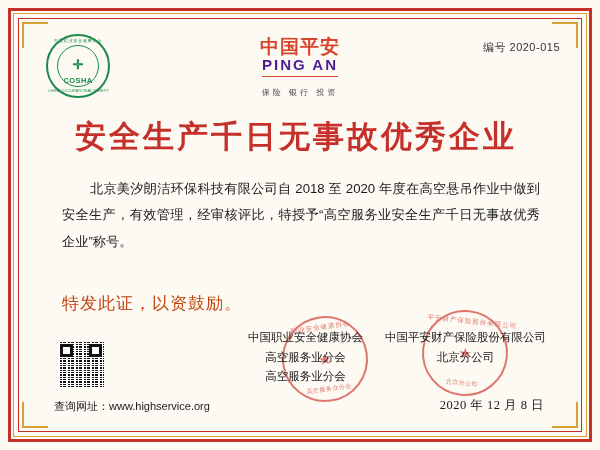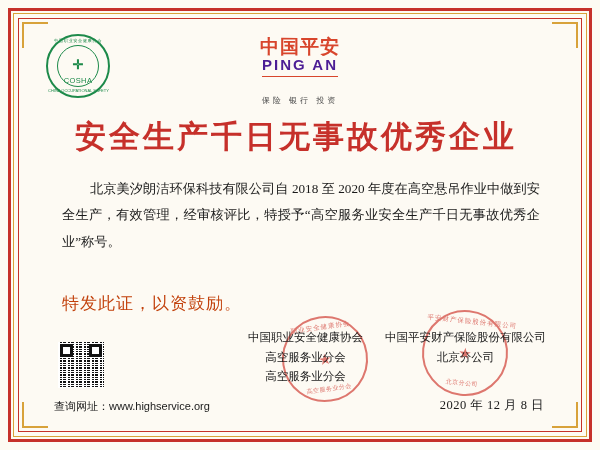--- a/index.html
+++ b/index.html
@@ -116,21 +116,21 @@
     color: #1d8a4a;
     line-height: 1;
   }
   .cosha-logo .abbr {
     position: absolute;
     left: 0;
     bottom: 11px;
     width: 100%;
     text-align: center;
     font-size: 7.5px;
-    font-weight: normal;
+    font-weight: bold;
     color: #1d8a4a;
     letter-spacing: 0.4px;
   }
 
   .pingan {
     position: absolute;
     left: 50%;
     transform: translateX(-50%);
     top: 2px;
     text-align: center;
@@ -150,21 +150,21 @@
     letter-spacing: 2px;
     line-height: 1.1;
     margin-top: -1px;
   }
   .pingan .sub {
     margin-top: 3px;
     font-size: 8px;
     color: #4a4a4a;
     letter-spacing: 3px;
     border-top: 1px solid #d8452c;
-    padding-top: 18px;
+    padding-top: 10px;
     display: inline-block;
   }
 
   .serial {
     position: absolute;
     right: 16px;
     top: 6px;
     font-size: 11px;
     color: #333;
     letter-spacing: 0.5px;
@@ -183,21 +183,21 @@
     color: #c6302a;
     letter-spacing: 3px;
   }
 
   
   .body-text {
     position: absolute;
     top: 152px;
     left: 38px;
     right: 36px;
-    font-family: Liberation Serif, serif;
+    font-family: Liberation Sans, sans-serif;
     font-size: 13.2px;
     line-height: 2.0;
     color: #1a1a1a;
     text-align: justify;
     text-indent: 28px;
   }
   .closing {
     position: absolute;
     top: 268px;
     left: 38px;
@@ -337,20 +337,21 @@
         <div class="abbr">COSHA</div>
         <div class="ring-text-bottom">CHINA OCCUPATIONAL SAFETY</div>
       </div>
 
       <div class="pingan">
         <div class="cn">中国平安</div>
         <div class="en">PING AN</div>
         <div class="sub">保险  银行  投资</div>
       </div>
 
+      <div class="serial">编号 2020-015</div>
     </div>
 
     <div class="title">安全生产千日无事故优秀企业</div>
 
     <div class="body-text">北京美汐朗洁环保科技有限公司自 2018 至 2020 年度在高空悬吊作业中做到安全生产，有效管理，经审核评比，特授予“高空服务业安全生产千日无事故优秀企业”称号。</div>
 
     <div class="closing">特发此证，以资鼓励。</div>
 
     <div class="seal seal-a">
       <div class="seal-top">职业安全健康协会</div>

